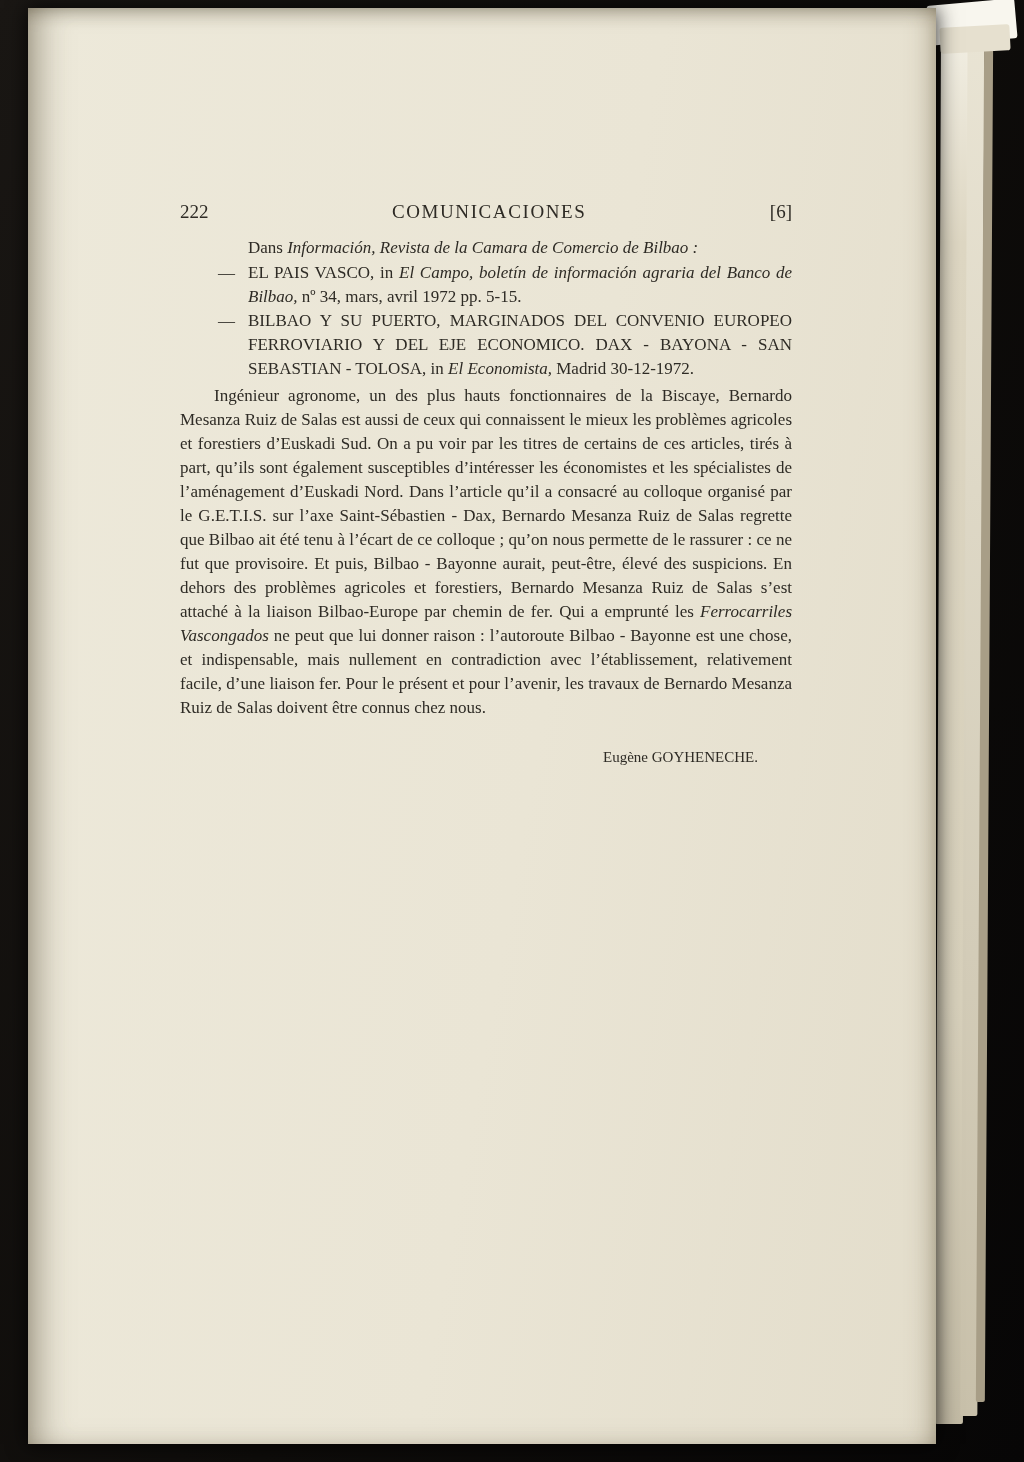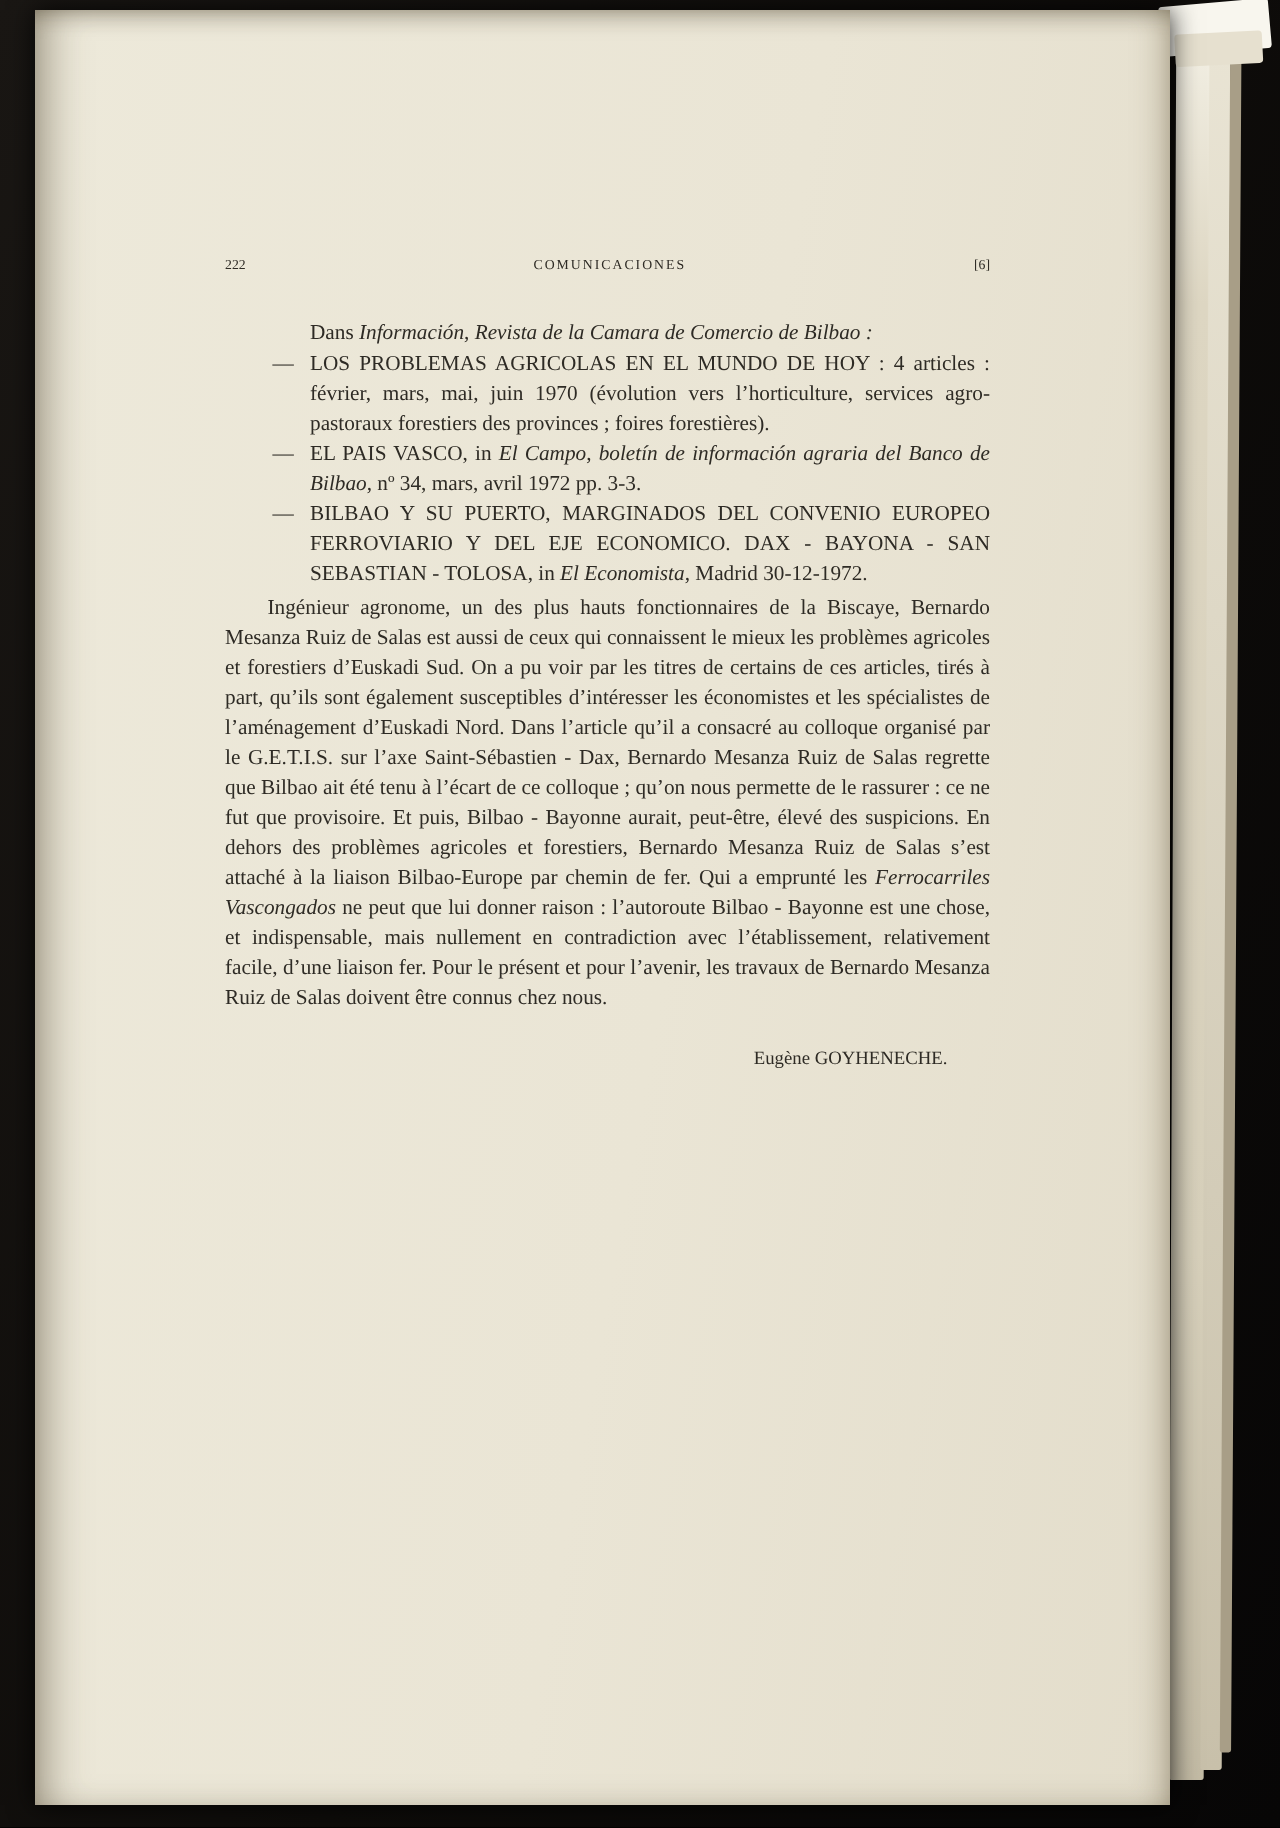--- a/index.html
+++ b/index.html
@@ -31,21 +31,21 @@
     box-shadow: inset 24px 0 36px -18px rgba(70, 58, 36, .55),
                 inset -16px 0 26px -14px rgba(95, 82, 52, .5),
                 inset 0 14px 20px -14px rgba(60, 50, 30, .45),
                 0 0 20px rgba(0, 0, 0, .85);
   }
   .content {
     position: absolute; left: 152px; top: 192px; width: 612px;
     color: #2e2b25; font-size: 17px; line-height: 24px; text-align: justify;
   }
   .pagehead { display: flex; justify-content: space-between; align-items: center;
-              font-size: 11px; margin-bottom: 30px; text-align: left; }
+              font-size: 19px; margin-bottom: 12px; text-align: left; }
   .htitle { letter-spacing: 1.6px; }
   .it { font-style: italic; }
   .intro { margin: 0 0 1px 68px; }
   .entry { margin: 0 0 0 38px; padding-left: 30px; text-indent: -30px; }
   .dash { display: inline-block; width: 30px; text-indent: 0; }
   .bodypara { margin: 3px 0 0 0; text-indent: 34px; }
   .signature { margin: 25px 34px 0 0; text-align: right; font-size: 15px; }
 </style>
 </head>
 <body>
@@ -63,22 +63,21 @@
 
       <div class="pagehead">
         <span>222</span>
         <span class="htitle">COMUNICACIONES</span>
         <span>[6]</span>
       </div>
 
       <p class="intro"><span>Dans </span><span class="it">Información, Revista de la Camara de Comercio de Bilbao :</span></p>
 
       <div>
-          <p class="entry"><span class="dash">—</span><span>LOS PROBLEMAS AGRICOLAS EN EL MUNDO DE HOY : 4 articles : février, mars, mai, juin 1970 (évolution vers l’horticulture, services agro-pastoraux forestiers des provinces ; foires forestières).</span></p>
-          <p class="entry"><span class="dash">—</span><span>EL PAIS VASCO, in </span><span class="it">El Campo, boletín de información agraria del Banco de Bilbao,</span><span> nº 34, mars, avril 1972 pp. 3-3.</span></p>
+          <p class="entry"><span class="dash">—</span><span>EL PAIS VASCO, in </span><span class="it">El Campo, boletín de información agraria del Banco de Bilbao,</span><span> nº 34, mars, avril 1972 pp. 5-15.</span></p>
           <p class="entry"><span class="dash">—</span><span>BILBAO Y SU PUERTO, MARGINADOS DEL CONVENIO EUROPEO FERROVIARIO Y DEL EJE ECONOMICO. DAX - BAYONA - SAN SEBASTIAN - TOLOSA, in </span><span class="it">El Economista,</span><span> Madrid 30-12-1972.</span></p>
         </div>
 
       <p class="bodypara"><span>Ingénieur agronome, un des plus hauts fonctionnaires de la Biscaye, Bernardo Mesanza Ruiz de Salas est aussi de ceux qui connaissent le mieux les problèmes agricoles et forestiers d’Euskadi Sud. On a pu voir par les titres de certains de ces articles, tirés à part, qu’ils sont également susceptibles d’intéresser les économistes et les spécialistes de l’aménagement d’Euskadi Nord. Dans l’article qu’il a consacré au colloque organisé par le G.E.T.I.S. sur l’axe Saint-Sébastien - Dax, Bernardo Mesanza Ruiz de Salas regrette que Bilbao ait été tenu à l’écart de ce colloque ; qu’on nous permette de le rassurer : ce ne fut que provisoire. Et puis, Bilbao - Bayonne aurait, peut-être, élevé des suspicions. En dehors des problèmes agricoles et forestiers, Bernardo Mesanza Ruiz de Salas s’est attaché à la liaison Bilbao-Europe par chemin de fer. Qui a emprunté les </span><span class="it">Ferrocarriles Vascongados</span><span> ne peut que lui donner raison : l’autoroute Bilbao - Bayonne est une chose, et indispensable, mais nullement en contradiction avec l’établissement, relativement facile, d’une liaison fer. Pour le présent et pour l’avenir, les travaux de Bernardo Mesanza Ruiz de Salas doivent être connus chez nous.</span></p>
 
       <p class="signature">Eugène GOYHENECHE.</p>
 
     </div>
   </div>
 </div>

